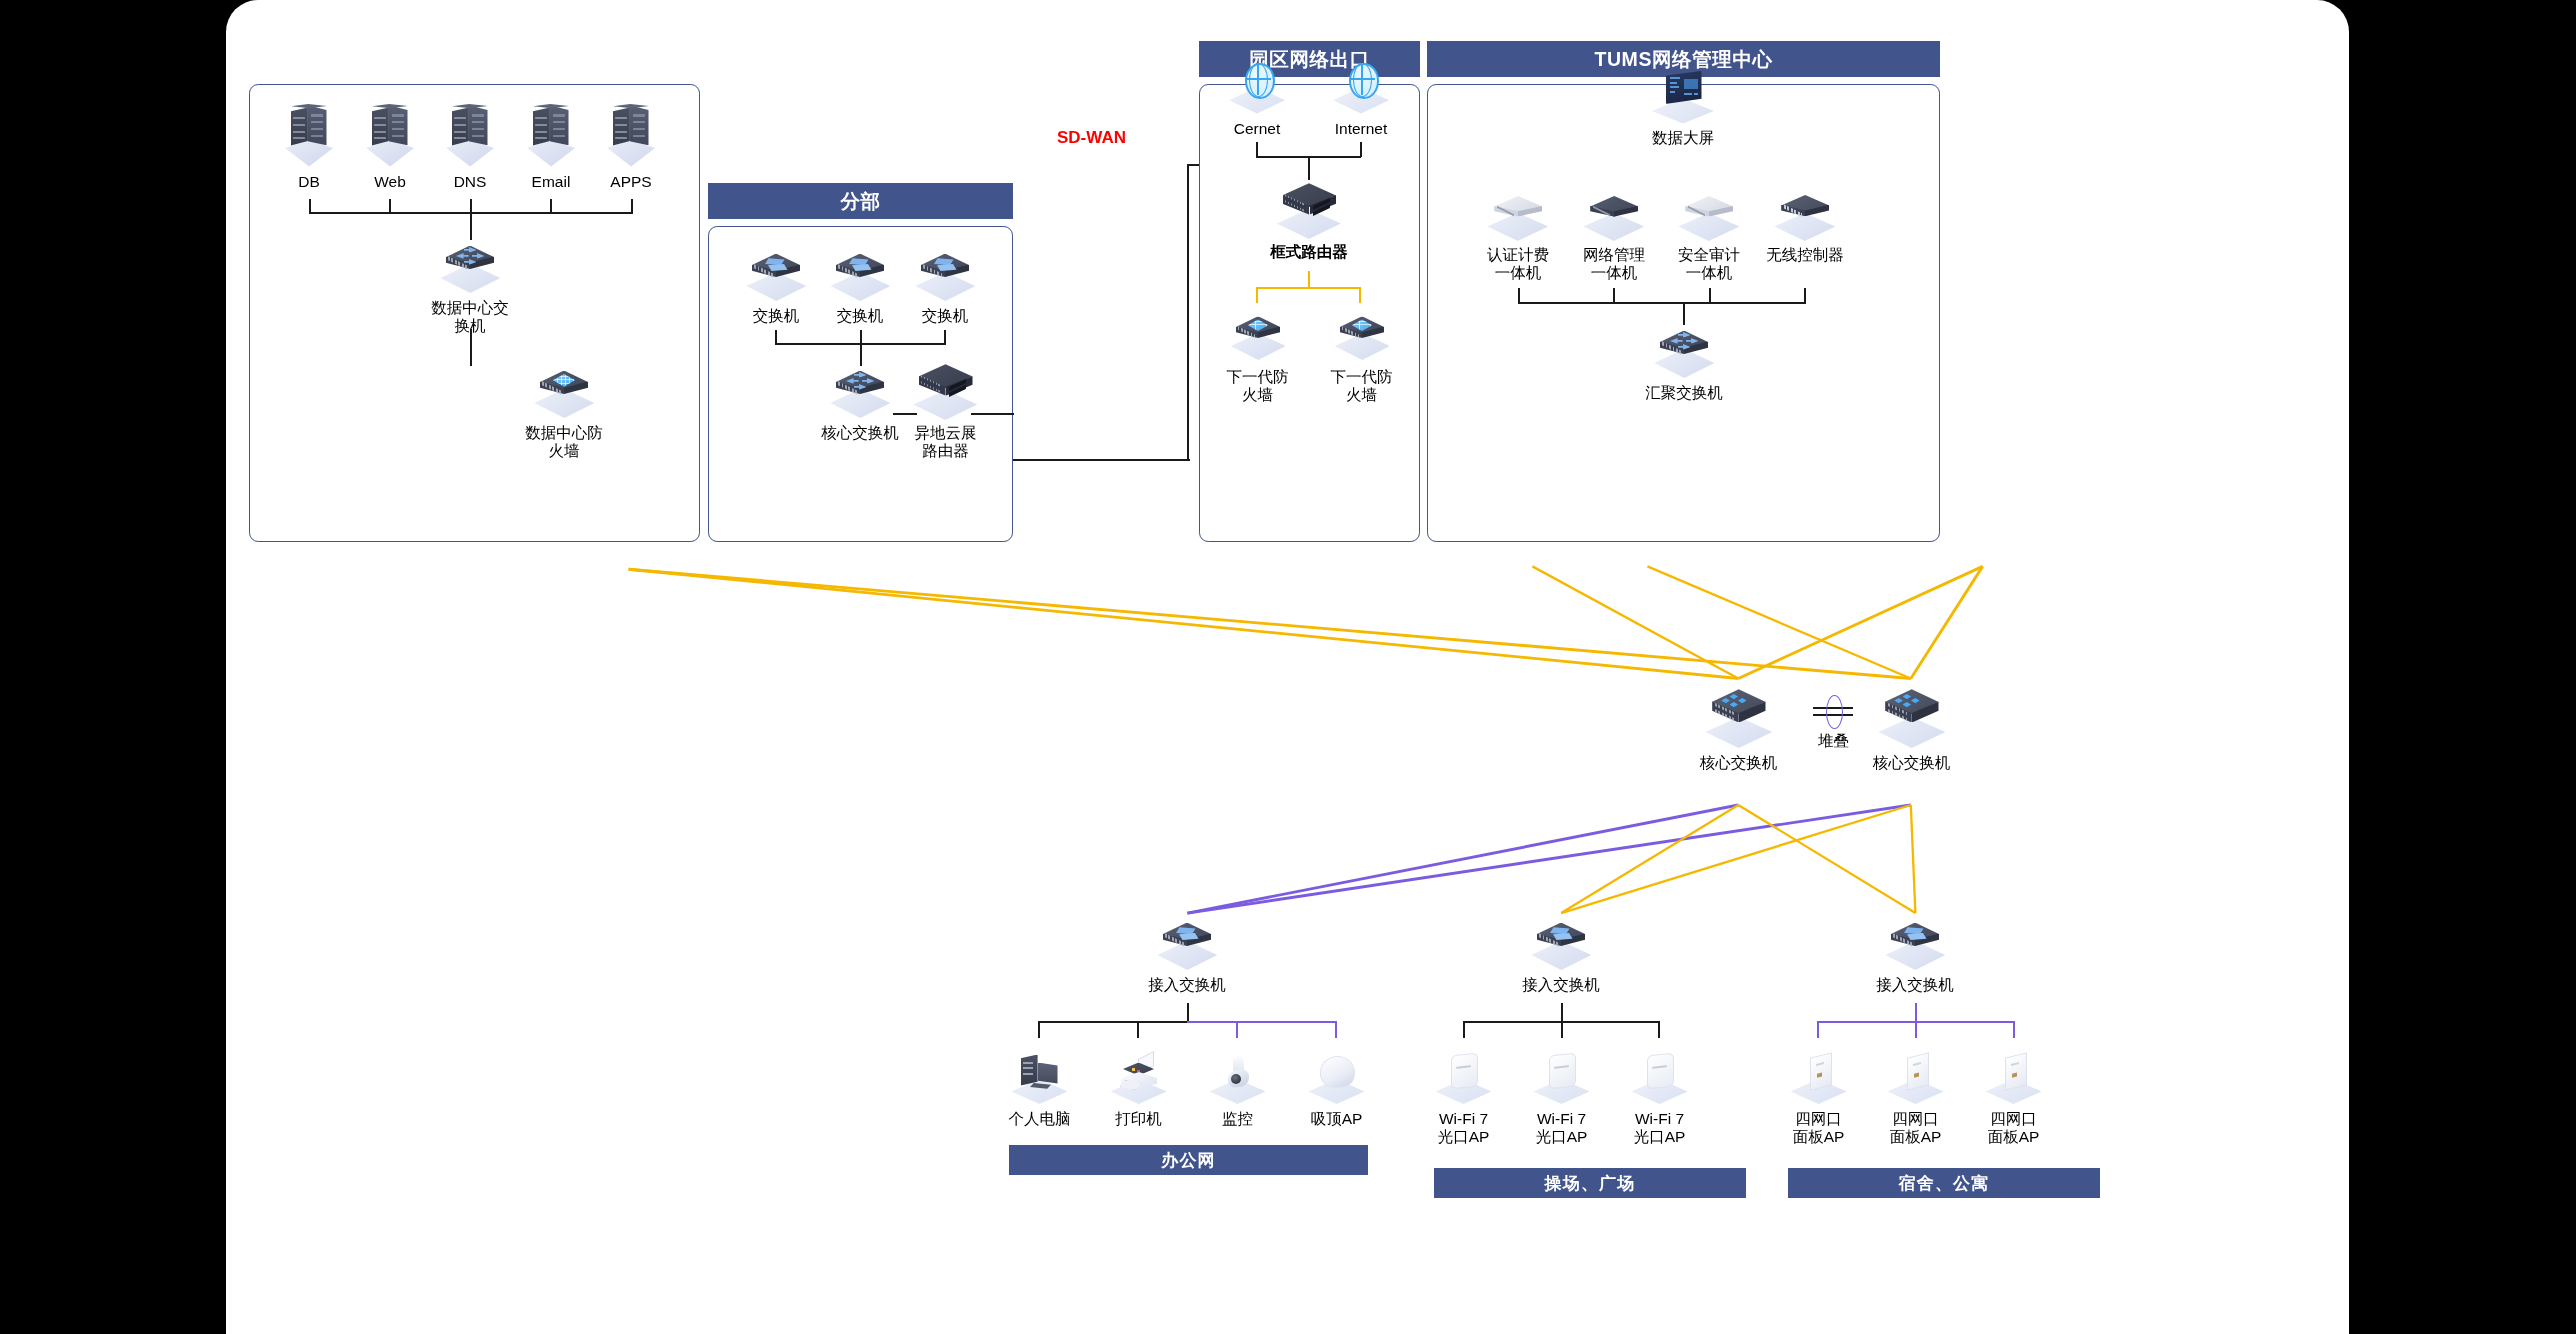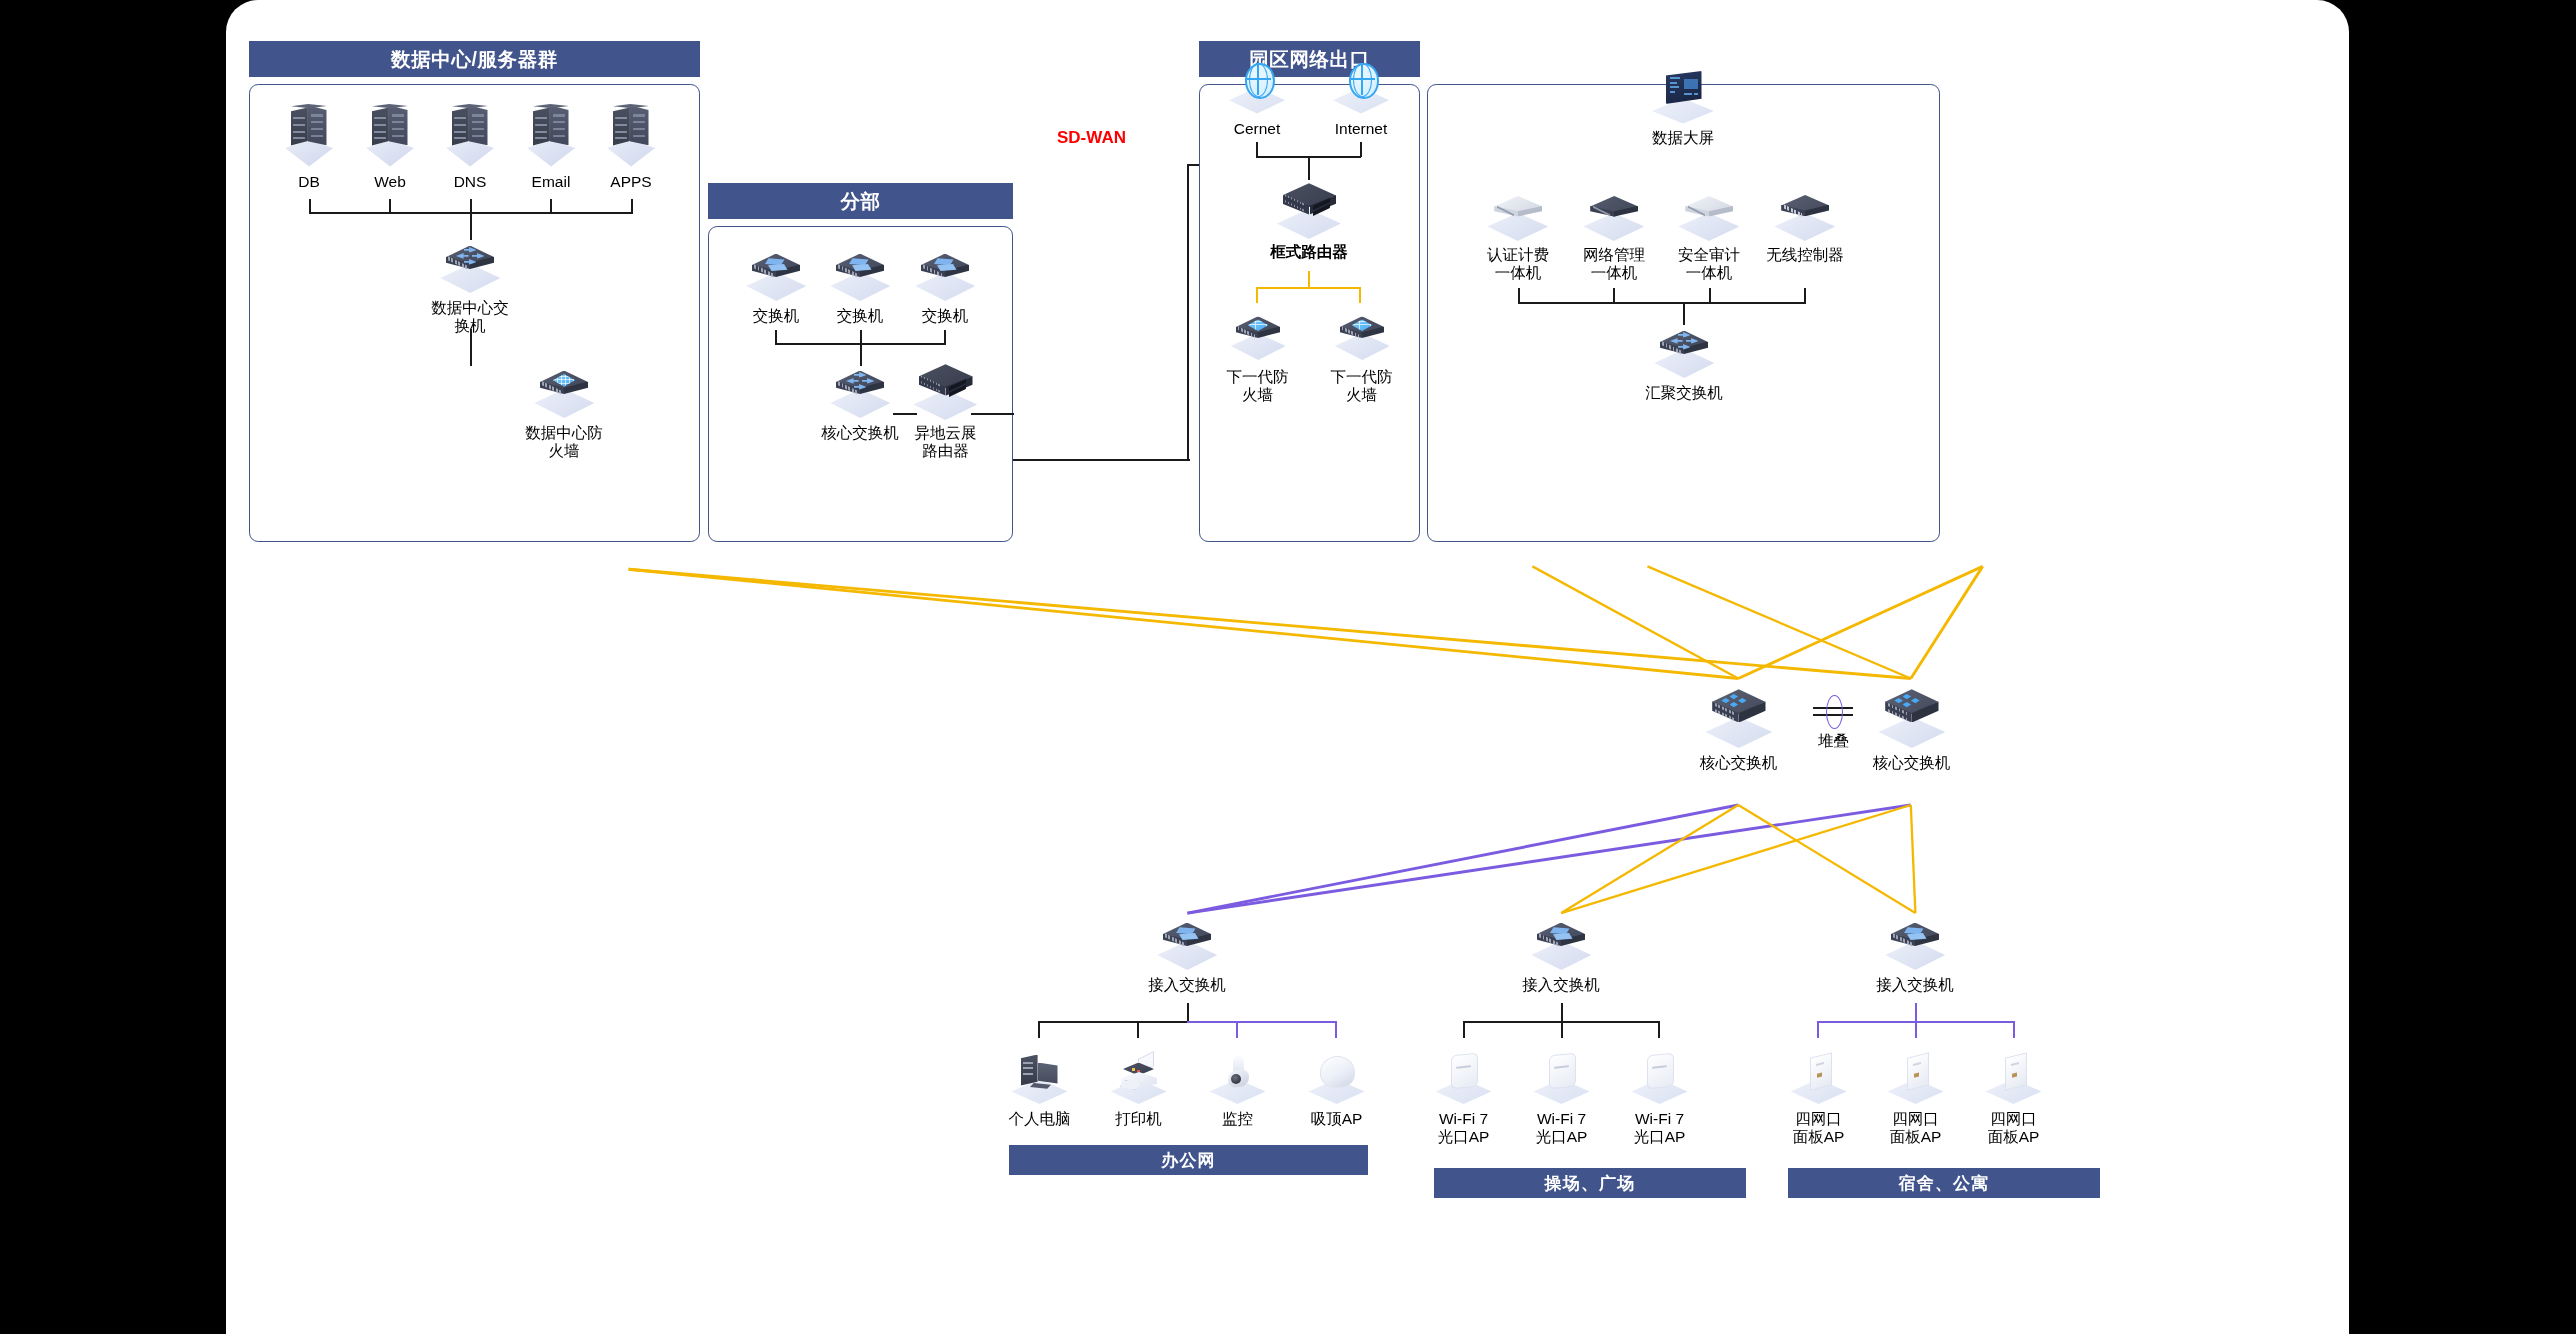--- a/index.html
+++ b/index.html
@@ -339,21 +339,20 @@
     <line x1="2630" y1="1400" x2="2938" y2="1588" stroke="#F5B800" stroke-width="4"></line>
     <line x1="2930" y1="1400" x2="2938" y2="1588" stroke="#F5B800" stroke-width="4"></line>
   </svg>
 
   <div class="sdwan" style="left:831px;top:128px;">SD-WAN</div>
   <div class="hline" style="left:961px;top:164px;width:201px;"></div>
   <div class="vline" style="left:961px;top:164px;height:297px;"></div>
   <div class="hline" style="left:787px;top:459px;width:177px;"></div>
 
   <div class="group" style="left:23px;top:41px;width:451px;height:500px;">
-    <div class="group-title">数据中心/服务器群</div>
     <div class="group-body" style="height:458px;"></div>
 
     <div class="node" style="left:60px;top:63px;">
       <div class="ic-server">
         <div class="base"></div>
             <div class="bodyL"></div>
             <div class="bodyR"></div>
             <div class="top"></div>
         <div class="slot" style="top:12.6px"></div>
             <div class="slot" style="top:19.5px"></div>
@@ -618,20 +617,21 @@
             <div class="sideL"></div>
             <div class="sideR"></div>
         <div class="ports"></div>
             <div class="brick"></div>
       </div>
       <div class="label">下一代防火墙</div>
     </div>
   </div>
 
   <div class="group" style="left:1201px;top:41px;width:513px;height:500px;">
+    <div class="group-title">TUMS网络管理中心</div>
     <div class="group-body" style="height:458px;"></div>
 
     <div class="node" style="left:256px;top:26.5px;">
       <div class="ic-screen">
         <div class="plate"></div>
             <div class="panel"></div>
         <div class="px" style="left:21px;top:9.2px;width:10.4px;height:2.3px;"></div>
         <div class="px" style="left:21px;top:14px;width:7px;height:2.3px;"></div>
         <div class="px" style="left:21px;top:18.4px;width:9.2px;height:2.3px;"></div>
         <div class="px" style="left:21px;top:23px;width:5.8px;height:2.3px;"></div>

